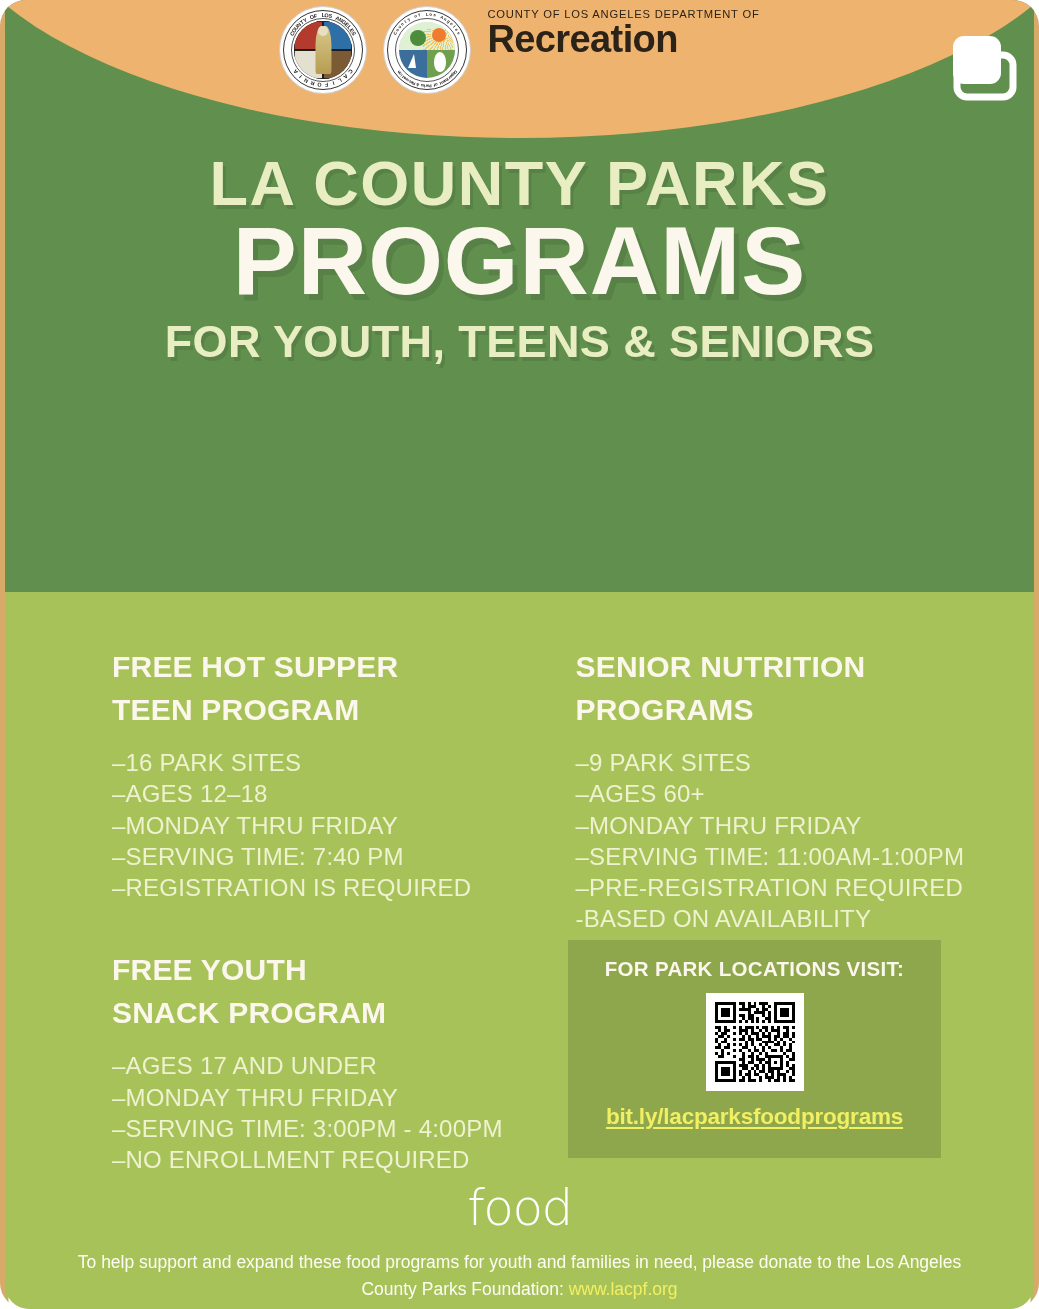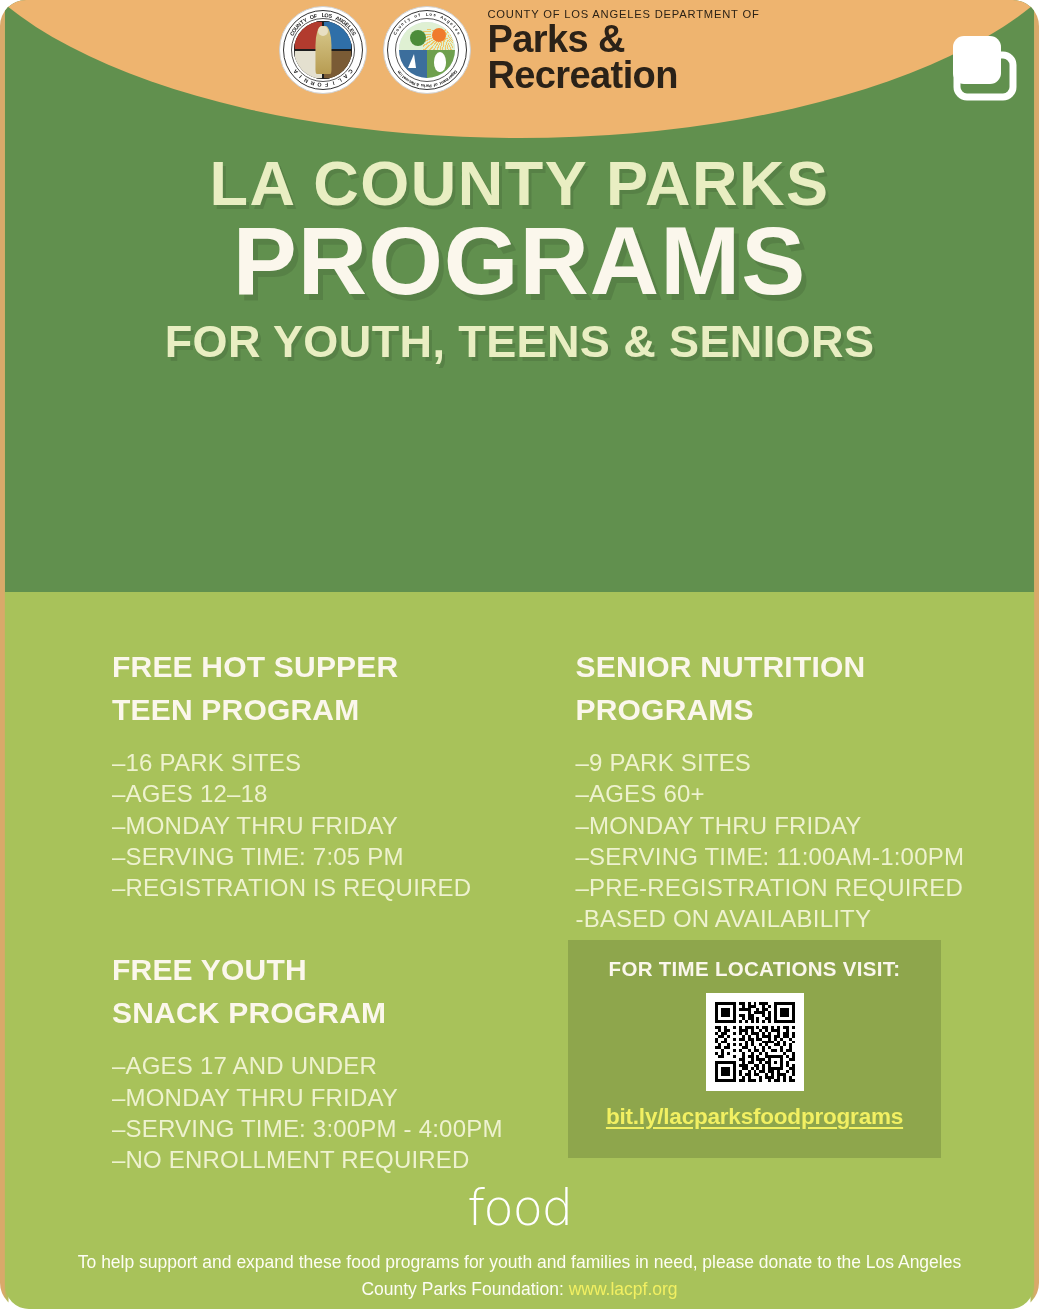--- a/index.html
+++ b/index.html
@@ -452,21 +452,20 @@
             <span style="transform: rotate(38.5806deg) translate(0px, 36px) rotate(180deg) translate(-50%, -50%);">a</span>
             <span style="transform: rotate(41.9355deg) translate(0px, 36px) rotate(180deg) translate(-50%, -50%);">t</span>
             <span style="transform: rotate(45.2903deg) translate(0px, 36px) rotate(180deg) translate(-50%, -50%);">i</span>
             <span style="transform: rotate(48.6452deg) translate(0px, 36px) rotate(180deg) translate(-50%, -50%);">o</span>
             <span style="transform: rotate(52deg) translate(0px, 36px) rotate(180deg) translate(-50%, -50%);">n</span>
           </div>
         </div>
 
       <div id="parks-wordmark">
         <div id="dept-line">COUNTY OF LOS ANGELES DEPARTMENT OF</div>
-        <div class="pr-line">Parks &amp;</div>
         <div class="pr-line">Recreation</div>
       </div>
 
     </div>
   </div>
 
   <div id="copy-icon">
     <svg viewBox="0 0 76 76" width="76" height="76" aria-hidden="true">
       <path d="M22 27 h36 a10 10 0 0 1 10 10 v22 a10 10 0 0 1 -10 10 h-36
                a10 10 0 0 1 -10 -10 v-22 a10 10 0 0 1 10 -10 z" fill="none" stroke="#ffffff" stroke-width="7" stroke-linecap="round"></path>
@@ -484,21 +483,21 @@
 
     <div class="col col-left">
 
       <div class="prog-block">
         <div class="prog-head">FREE HOT SUPPER</div>
         <div class="prog-head">TEEN PROGRAM</div>
         <ul class="prog-list">
           <li>–16 PARK SITES</li>
           <li>–AGES 12–18</li>
           <li>–MONDAY THRU FRIDAY</li>
-          <li>–SERVING TIME: 7:05 PM</li>
+          <li>–SERVING TIME: 7:40 PM</li>
           <li>–REGISTRATION IS REQUIRED</li>
         </ul>
       </div>
 
       <div class="prog-block prog-block-2">
         <div class="prog-head">FREE YOUTH</div>
         <div class="prog-head">SNACK PROGRAM</div>
         <ul class="prog-list">
           <li>–AGES 17 AND UNDER</li>
           <li>–MONDAY THRU FRIDAY</li>
@@ -521,21 +520,21 @@
           <li>–SERVING TIME: 11:00AM-1:00PM</li>
           <li>–PRE-REGISTRATION REQUIRED</li>
           <li>-BASED ON AVAILABILITY</li>
         </ul>
       </div>
 
     </div>
   </div>
 
   <div id="qr-panel">
-    <div id="qr-caption">FOR TIME LOCATIONS VISIT:</div>
+    <div id="qr-caption">FOR PARK LOCATIONS VISIT:</div>
 
     <div id="qr-code-wrap">
       <svg id="qr-code" viewBox="0 0 29 29" shape-rendering="crispEdges" aria-hidden="true">
         <rect width="29" height="29" fill="#ffffff"></rect>
         <g fill="#000000">
 
           <rect x="1" y="1" width="7" height="1"></rect>
             <rect x="1" y="7" width="7" height="1"></rect>
           <rect x="1" y="1" width="1" height="7"></rect>
             <rect x="7" y="1" width="1" height="7"></rect>

